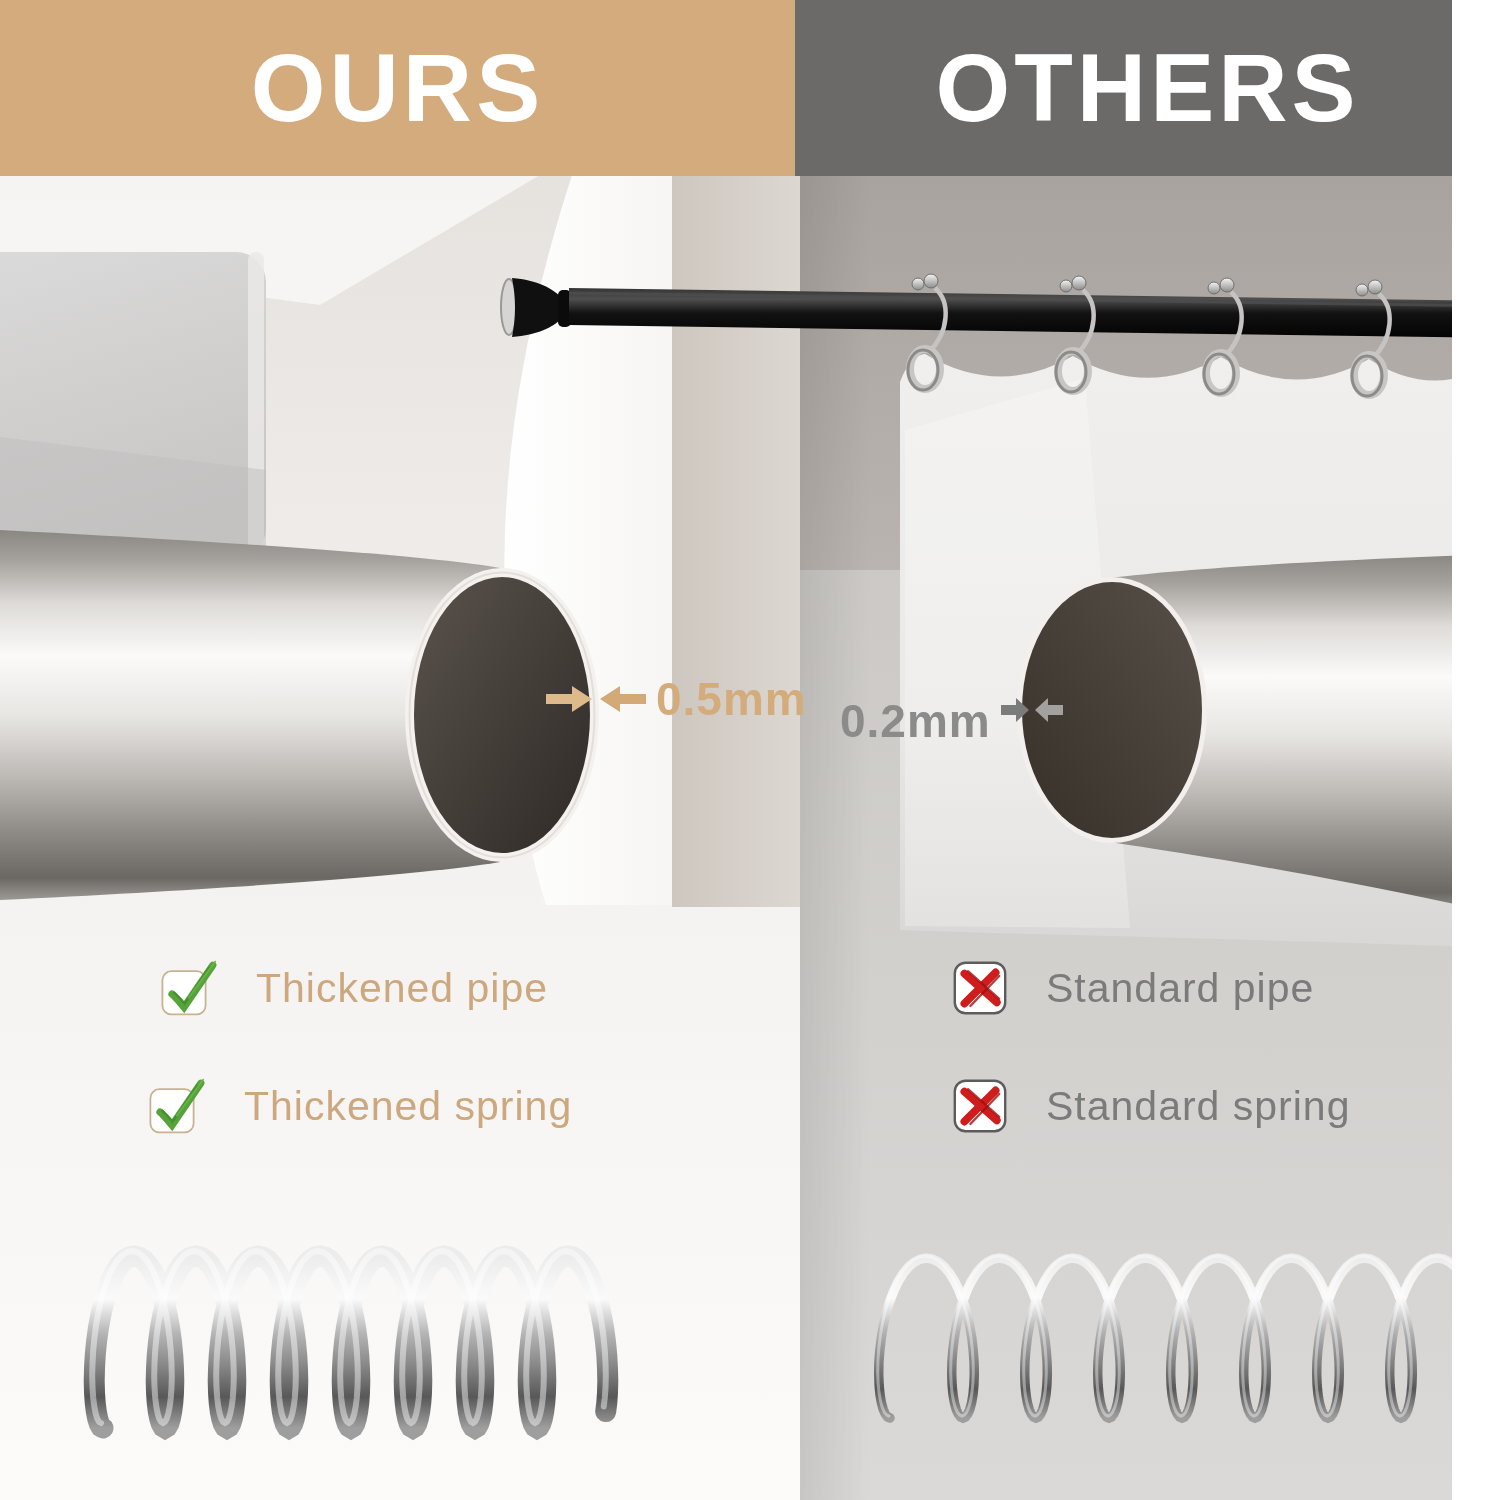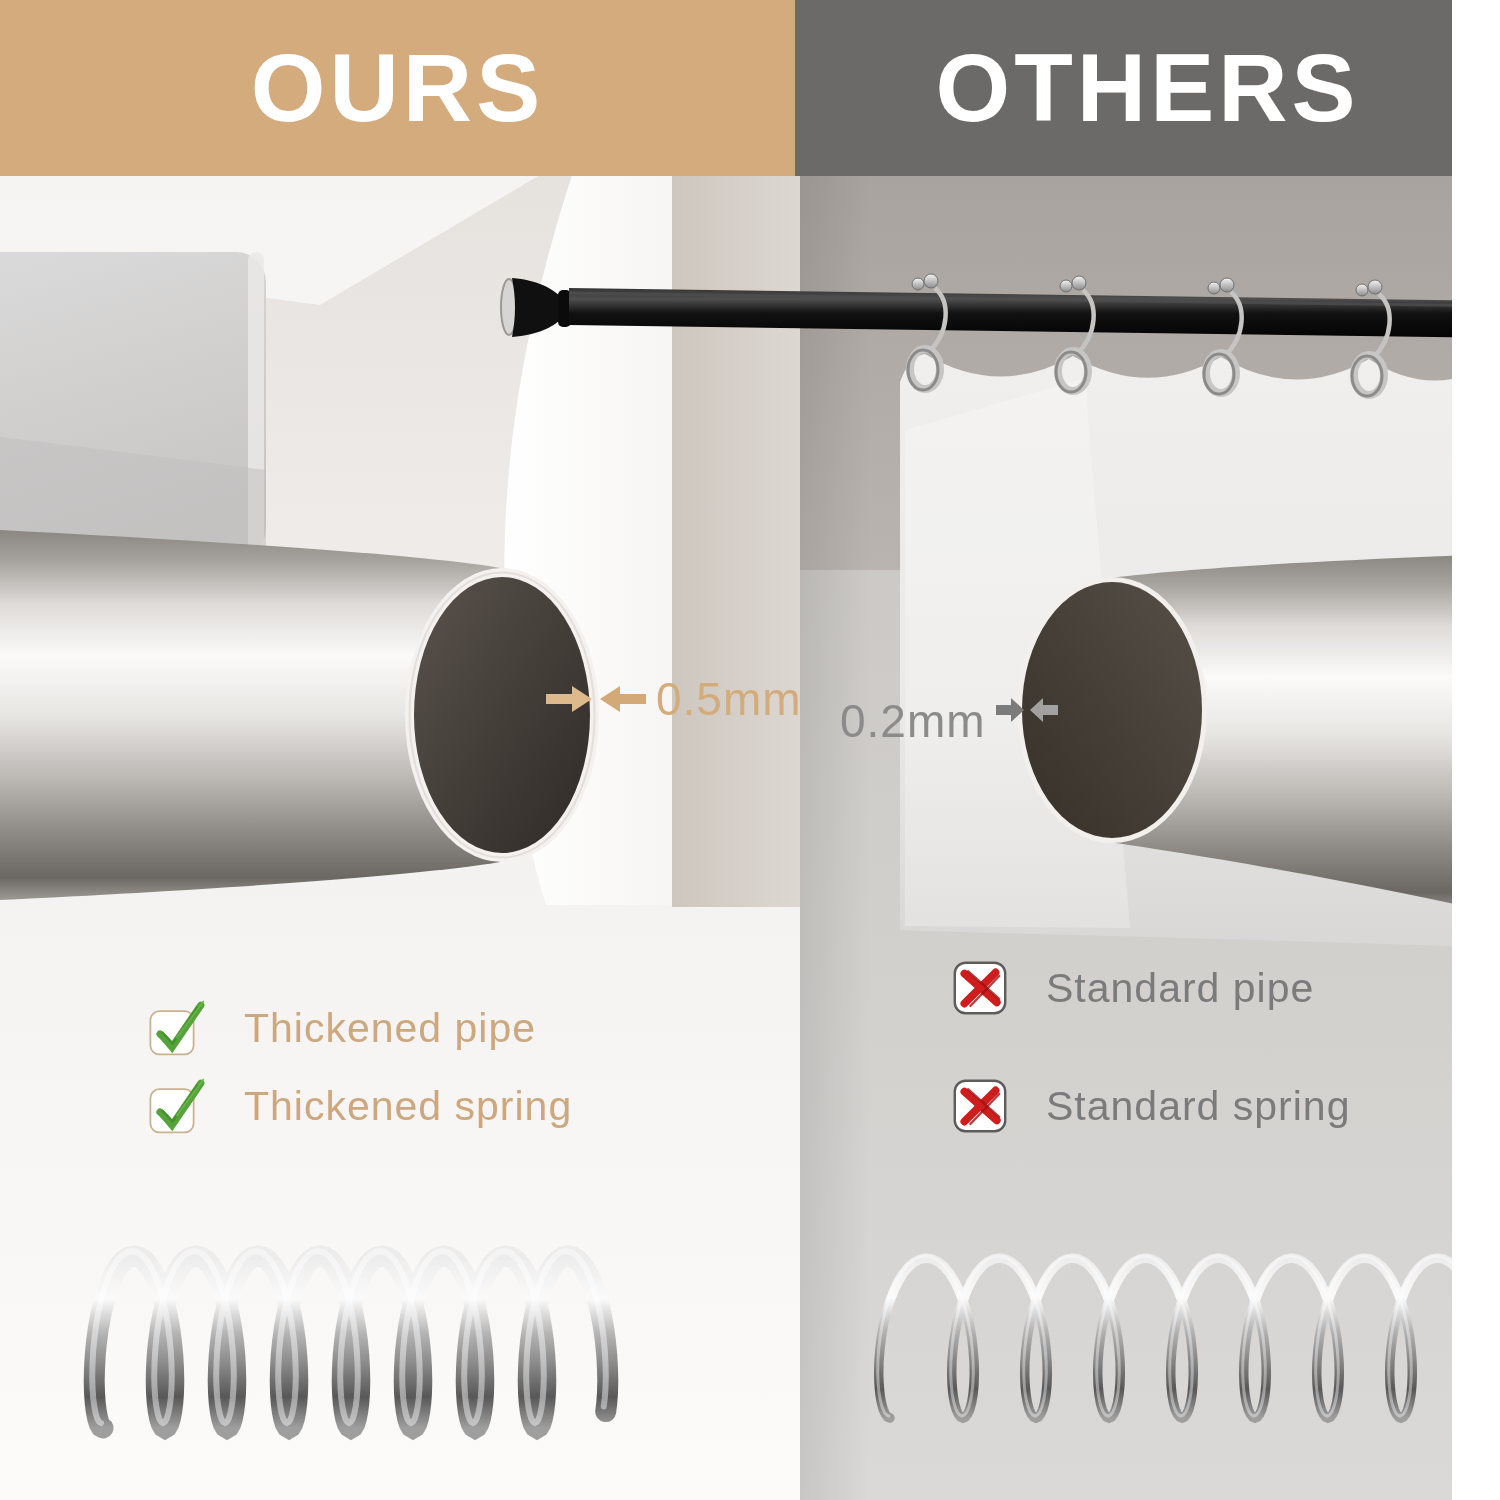--- a/index.html
+++ b/index.html
@@ -10,31 +10,31 @@
   #scene-svg{position:absolute;left:0;top:0;width:1500px;height:1500px;display:block;}
   
   .hdr{position:absolute;top:0;height:176px;display:flex;align-items:center;justify-content:center;z-index:5;}
   #hdr-ours{left:0;width:795px;background:#d3ab7d;}
   #hdr-others{left:795px;width:705px;background:#6b6a68;}
   .hdr span{color:#ffffff;font-size:96px;font-weight:bold;letter-spacing:4px;line-height:1;}
   
   .measure{position:absolute;display:flex;align-items:center;gap:10px;z-index:6;}
   #measure-ours{left:546px;top:676px;}
   #measure-others{left:840px;top:676px;}
-  .measure .val{font-size:46px;font-weight:normal;letter-spacing:1px;line-height:1;}
+  .measure .val{font-size:46px;font-weight:bold;letter-spacing:1px;line-height:1;}
   #measure-ours .val{color:#d4ac7c;}
   #measure-others .val{color:#8b8b8b;margin-top:22px;}
   .measure svg{display:block;}
   
   .feat{position:absolute;display:flex;align-items:center;gap:36px;z-index:6;height:60px;}
   .feat .icon-box{width:60px;height:60px;display:block;}
   .feat .lbl{font-size:41px;line-height:1;letter-spacing:1px;}
   .feat.ours .lbl{color:#cda87e;}
   .feat.others .lbl{color:#7b7b7b;}
-  #feat-ours-0{left:148px;top:958px;margin-top:40px;}
+  #feat-ours-0{left:160px;top:958px;}
   #feat-ours-1{left:148px;top:1076px;}
   #feat-others-0{left:950px;top:958px;}
   #feat-others-1{left:950px;top:1076px;}
 </style>
 </head>
 <body>
 
 <div id="canvas">
 
   <svg id="scene-svg" viewBox="0 0 1500 1500" xmlns="http://www.w3.org/2000/svg">

